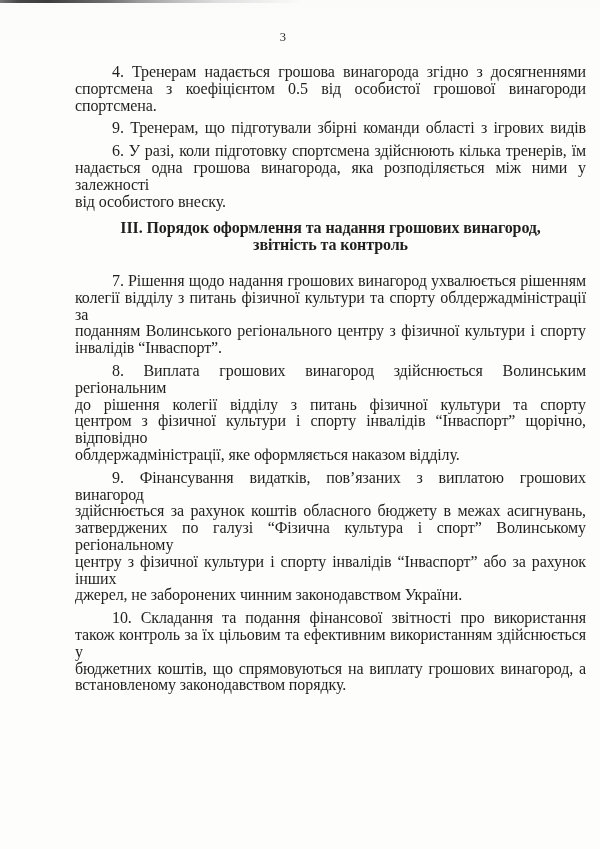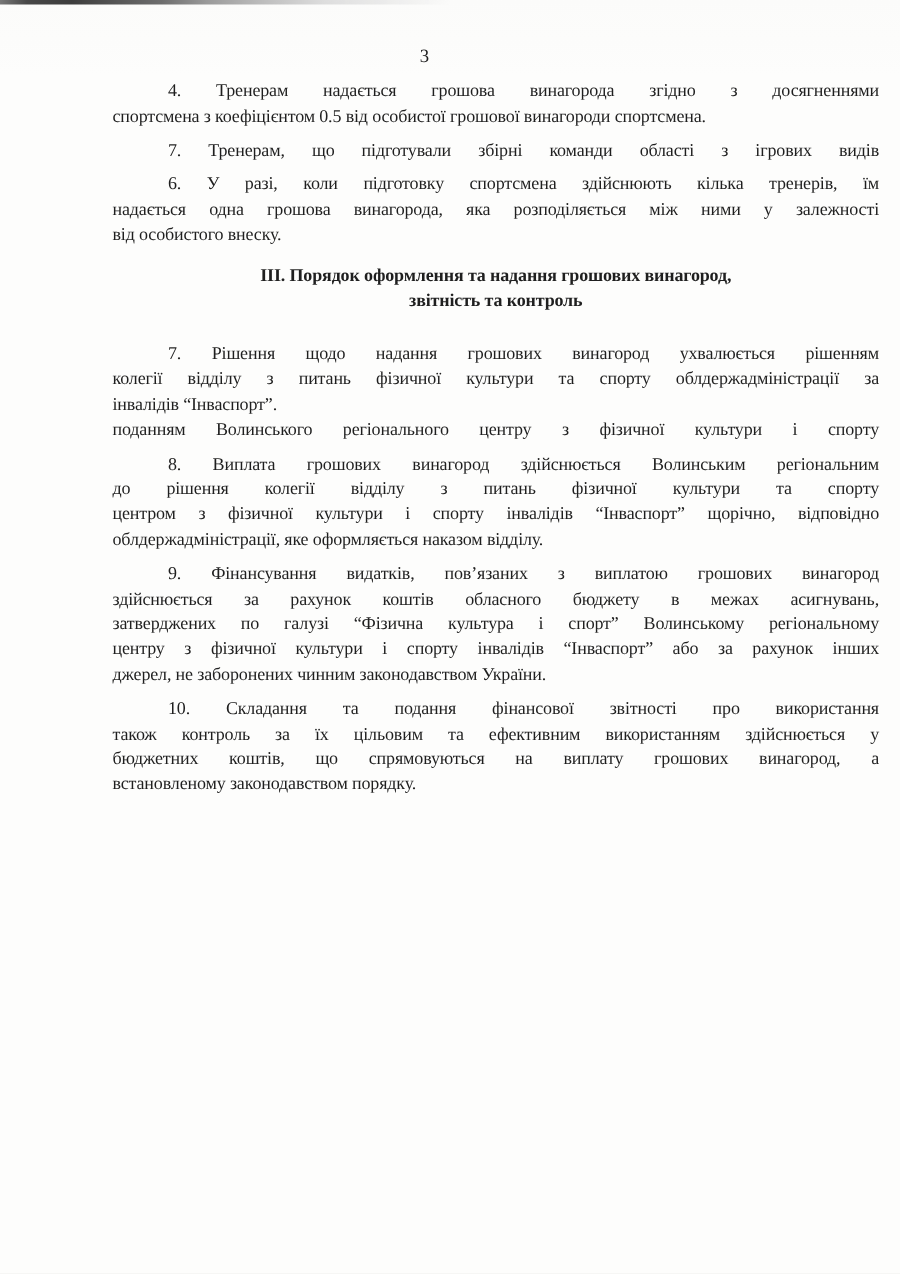--- a/index.html
+++ b/index.html
@@ -33,24 +33,24 @@
     position: absolute;
     top: 30px;
     left: 0;
     width: 566px;
     text-align: center;
     font-size: 12.5px;
     letter-spacing: 0.2px;
   }
   .content {
     position: absolute;
-    top: 52px;
+    top: 64px;
     left: 75px;
     width: 511px;
-    font-size: 12px;
+    font-size: 16px;
     line-height: 16.8px;
     letter-spacing: -0.1px;
   }
   .para { margin: 0 0 6px 0; }
   .para.body .line {
     text-align: justify;
     text-align-last: justify;
   }
   .para.body .line.first { text-indent: 37px; }
   .para.body .line.last  { text-align-last: left; }
@@ -69,36 +69,36 @@
 
 <div class="page">
   <div class="scan-artifact"></div>
   <div class="page-number">3</div>
   <div class="content" id="content">
       <div class="para body">
         <div class="line first">4. Тренерам надається  грошова винагорода згідно з досягненнями</div>
         <div class="line last">спортсмена з коефіцієнтом 0.5 від особистої  грошової винагороди спортсмена.</div>
       </div>
       <div class="para body">
-        <div class="line first">7. Тренерам, що підготували збірні команди області з ігрових видів</div>
+        <div class="line first">9. Тренерам, що підготували збірні команди області з ігрових видів</div>
       </div>
       <div class="para body">
         <div class="line first">6. У разі, коли підготовку спортсмена здійснюють кілька тренерів, їм</div>
         <div class="line">надається одна грошова винагорода, яка розподіляється між ними у залежності</div>
         <div class="line last">від особистого внеску.</div>
       </div>
       <div class="para heading">
         <div class="line first">ІІІ. Порядок оформлення та надання грошових винагород,</div>
         <div class="line last">звітність та контроль</div>
       </div>
       <div class="para body">
         <div class="line first">7. Рішення щодо надання грошових винагород  ухвалюється рішенням</div>
         <div class="line">колегії відділу з питань фізичної культури та спорту облдержадміністрації за</div>
+        <div class="line">поданням Волинського регіонального центру з фізичної культури і спорту</div>
         <div class="line last">інвалідів “Інваспорт”.</div>
-        <div class="line">поданням Волинського регіонального центру з фізичної культури і спорту</div>
       </div>
       <div class="para body">
         <div class="line first">8. Виплата грошових винагород здійснюється  Волинським регіональним</div>
         <div class="line">до рішення колегії відділу з питань фізичної культури  та спорту</div>
         <div class="line">центром з фізичної культури і спорту інвалідів “Інваспорт” щорічно, відповідно</div>
         <div class="line last">облдержадміністрації, яке оформляється наказом відділу.</div>
       </div>
       <div class="para body">
         <div class="line first">9. Фінансування видатків, пов’язаних з виплатою грошових винагород</div>
         <div class="line">здійснюється за рахунок коштів обласного бюджету в межах асигнувань,</div>

